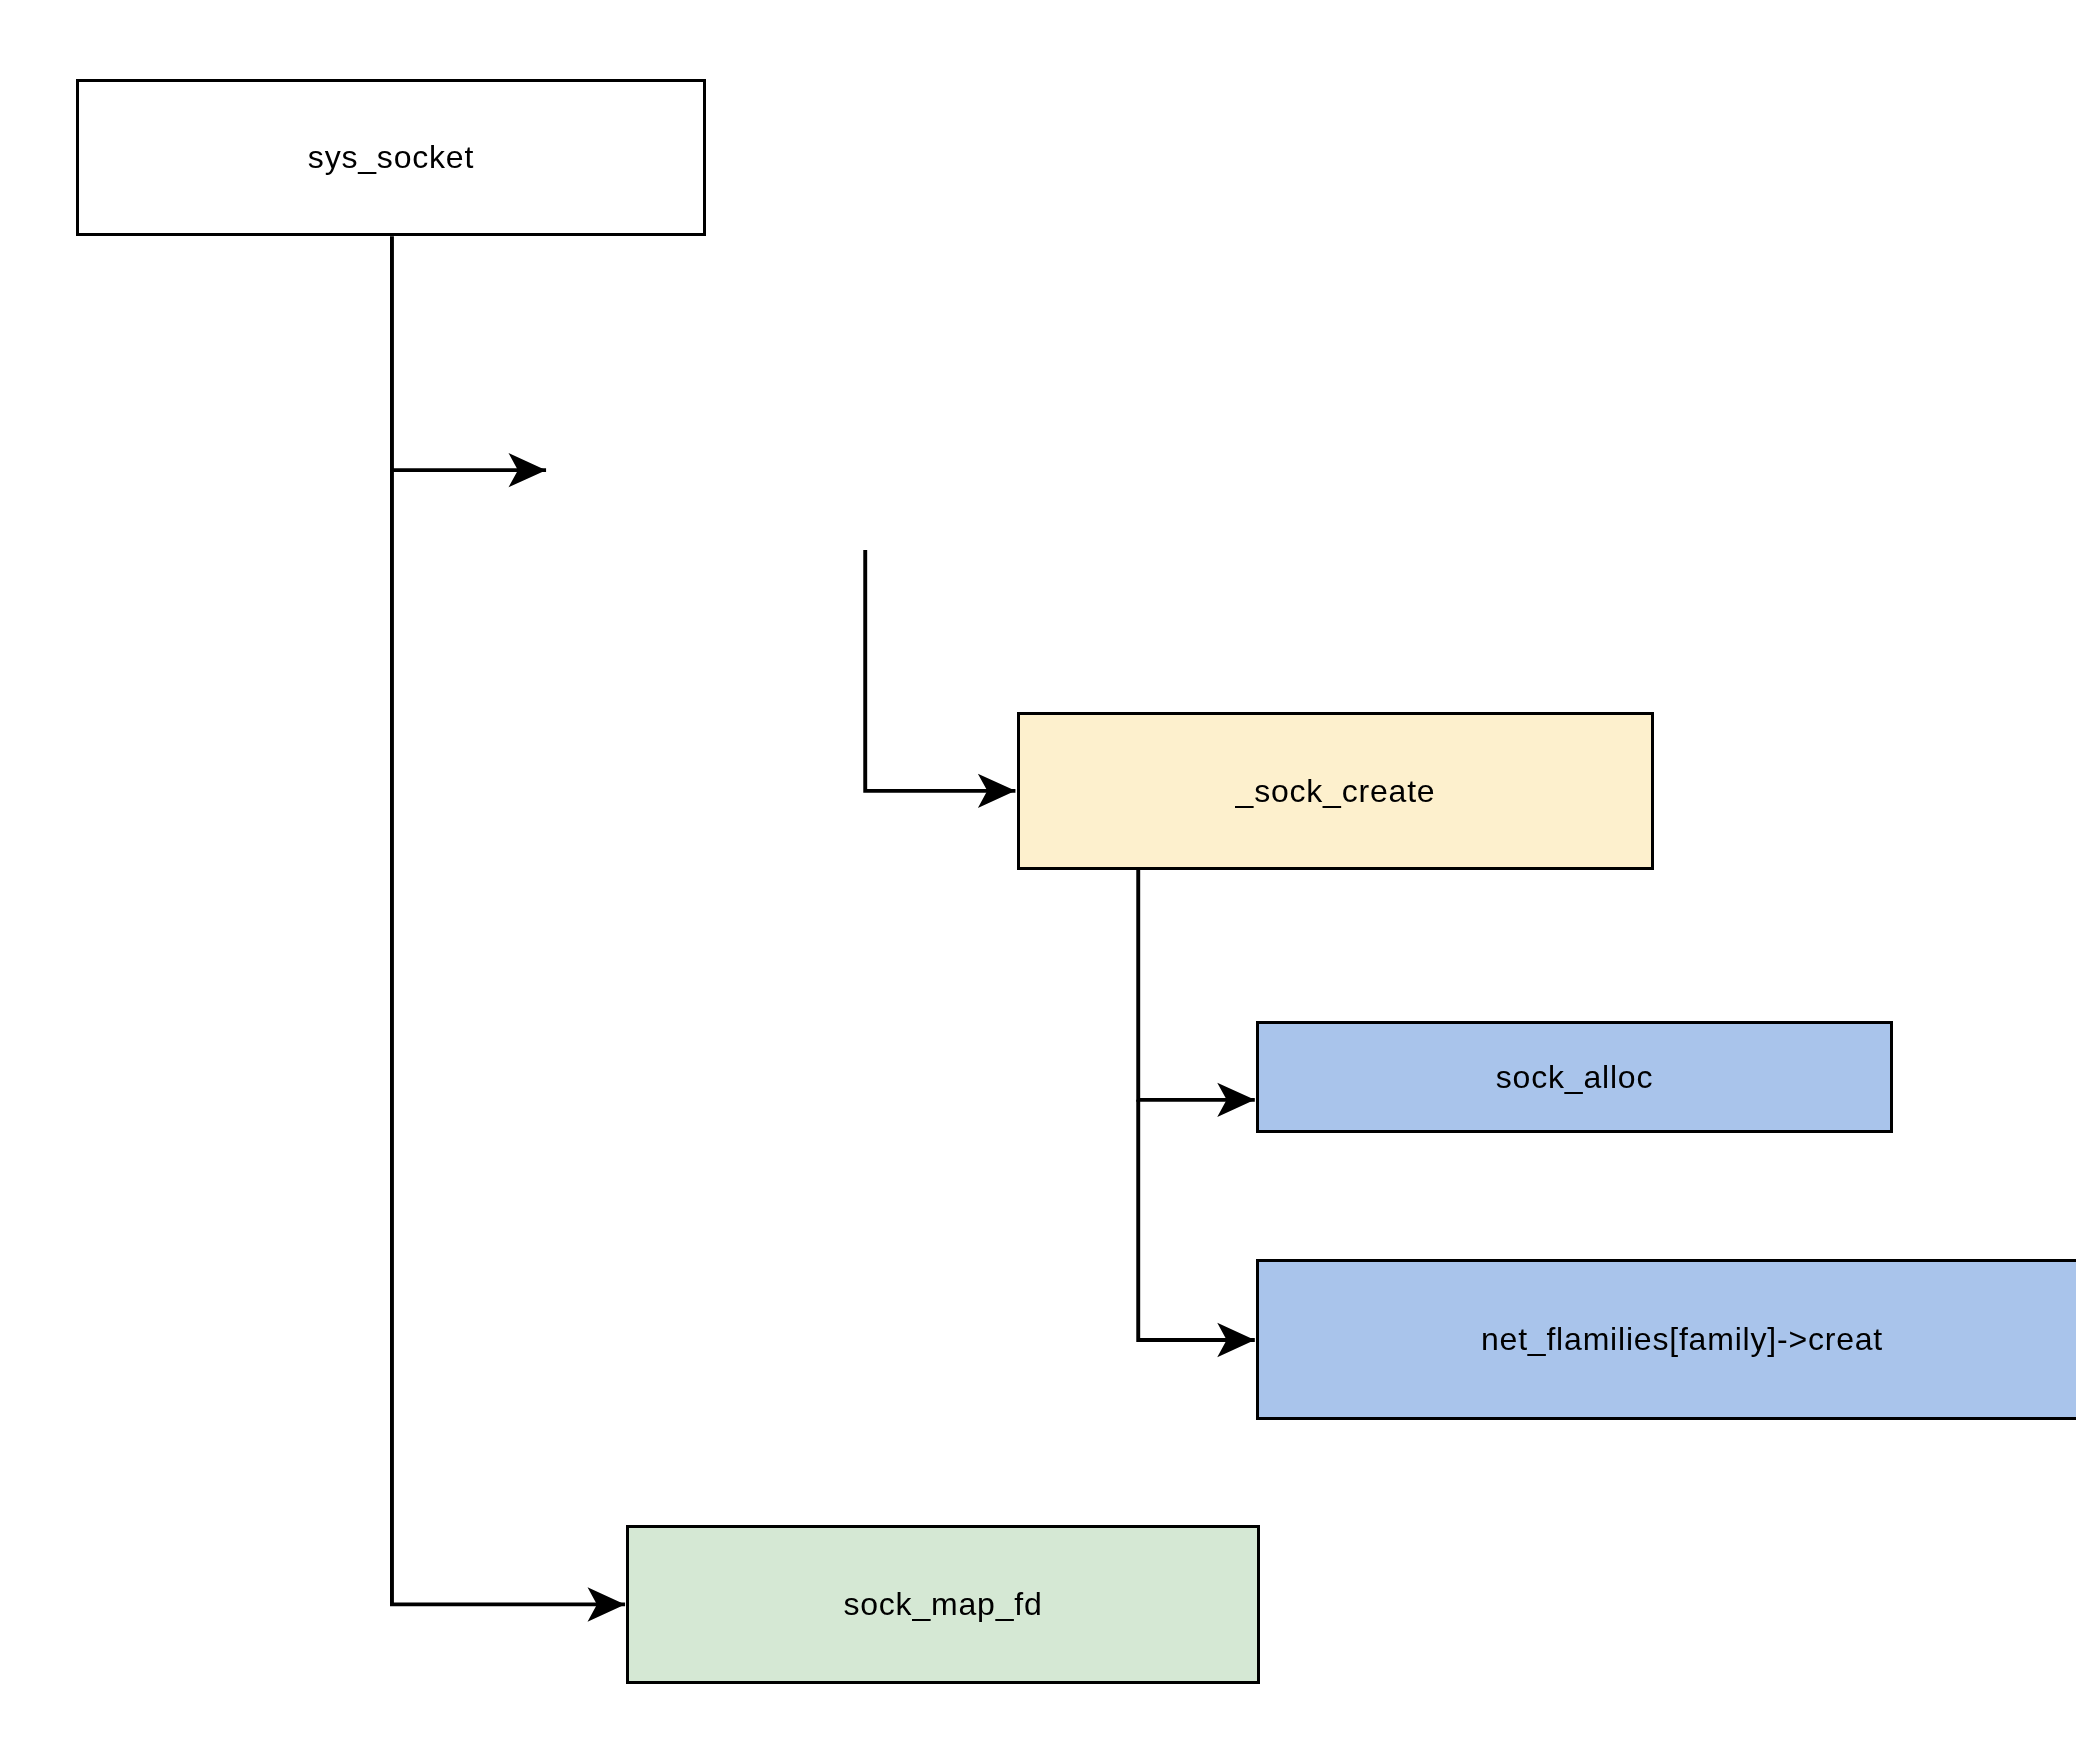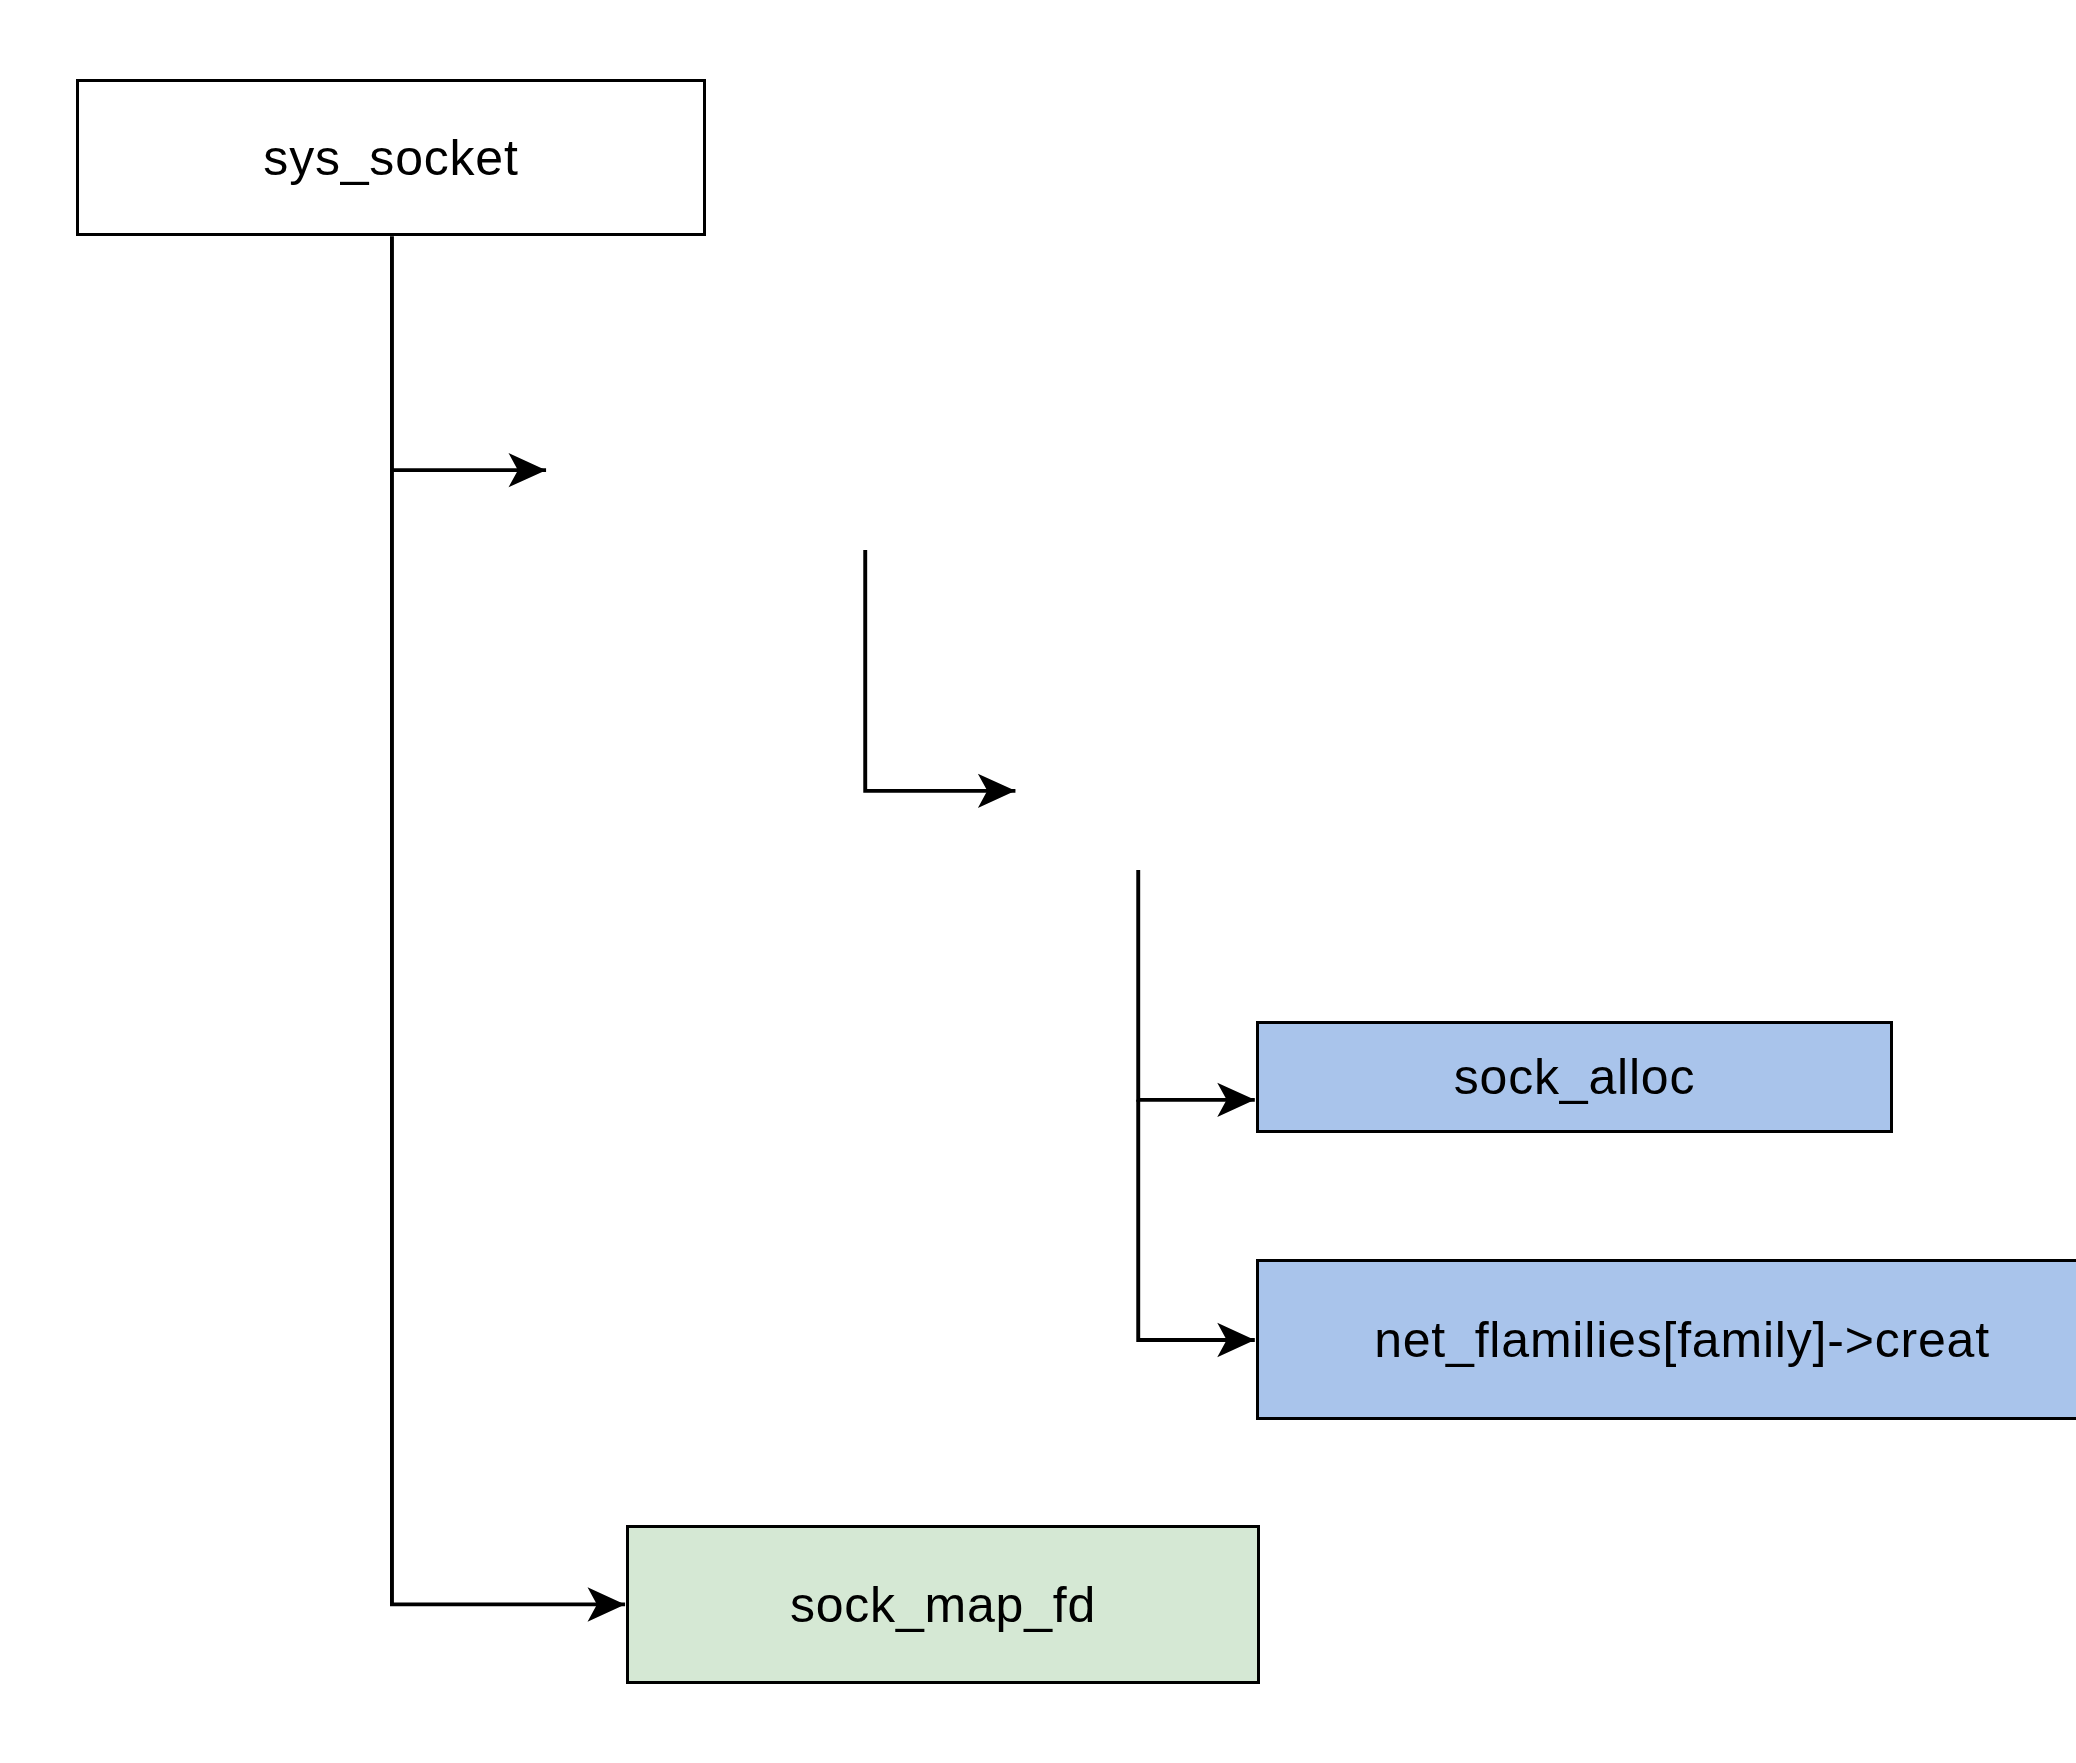--- a/index.html
+++ b/index.html
@@ -22,21 +22,21 @@
     width: 2077px;
     height: 1764px;
   }
   .node {
     position: absolute;
     box-sizing: border-box;
     border: 3.9px solid #000000;
     display: flex;
     align-items: center;
     justify-content: center;
-    font-size: 50px;
+    font-size: 32px;
     color: #000000;
     letter-spacing: 0.8px;
     white-space: nowrap;
   }
   .node-sys-socket   { left:  76px; top:  79px; width: 630px; height: 157px; }
   .node-sock-create  { left: 547px; top:  391px; width: 635px; height: 159px; }
   .node--sock-create { left:1017px; top:  712px; width: 637px; height: 158px; }
   .node-sock-alloc   { left:1256px; top: 1021px; width: 637px; height: 112px; }
   .node-net-families { left:1256px; top: 1259px; width: 852px; height: 161px; }
   .node-sock-map-fd  { left: 626px; top: 1525px; width: 634px; height: 159px; }
@@ -62,20 +62,23 @@
     <polyline points="1455,1112 1455,1406 1604,1406" fill="none" stroke="#000000" stroke-width="5" marker-end="url(#arrow)"></polyline>
 
     <polyline points="1455,1406 1455,1713 1604,1713" fill="none" stroke="#000000" stroke-width="5" marker-end="url(#arrow)"></polyline>
   </svg>
 
   <div class="node node-sys-socket" style="background-color: rgb(255, 255, 255);">
     <span>sys_socket</span>
   </div>
 
 
+  <div class="node node--sock-create" style="background-color: rgb(253, 240, 205);">
+    <span>_sock_create</span>
+  </div>
 
   <div class="node node-sock-alloc" style="background-color: rgb(169, 196, 235);">
     <span>sock_alloc</span>
   </div>
 
   <div class="node node-net-families" style="background-color: rgb(169, 196, 235);">
     <span>net_flamilies[family]-&gt;creat</span>
   </div>
 
   <div class="node node-sock-map-fd" style="background-color: rgb(213, 232, 212);">

